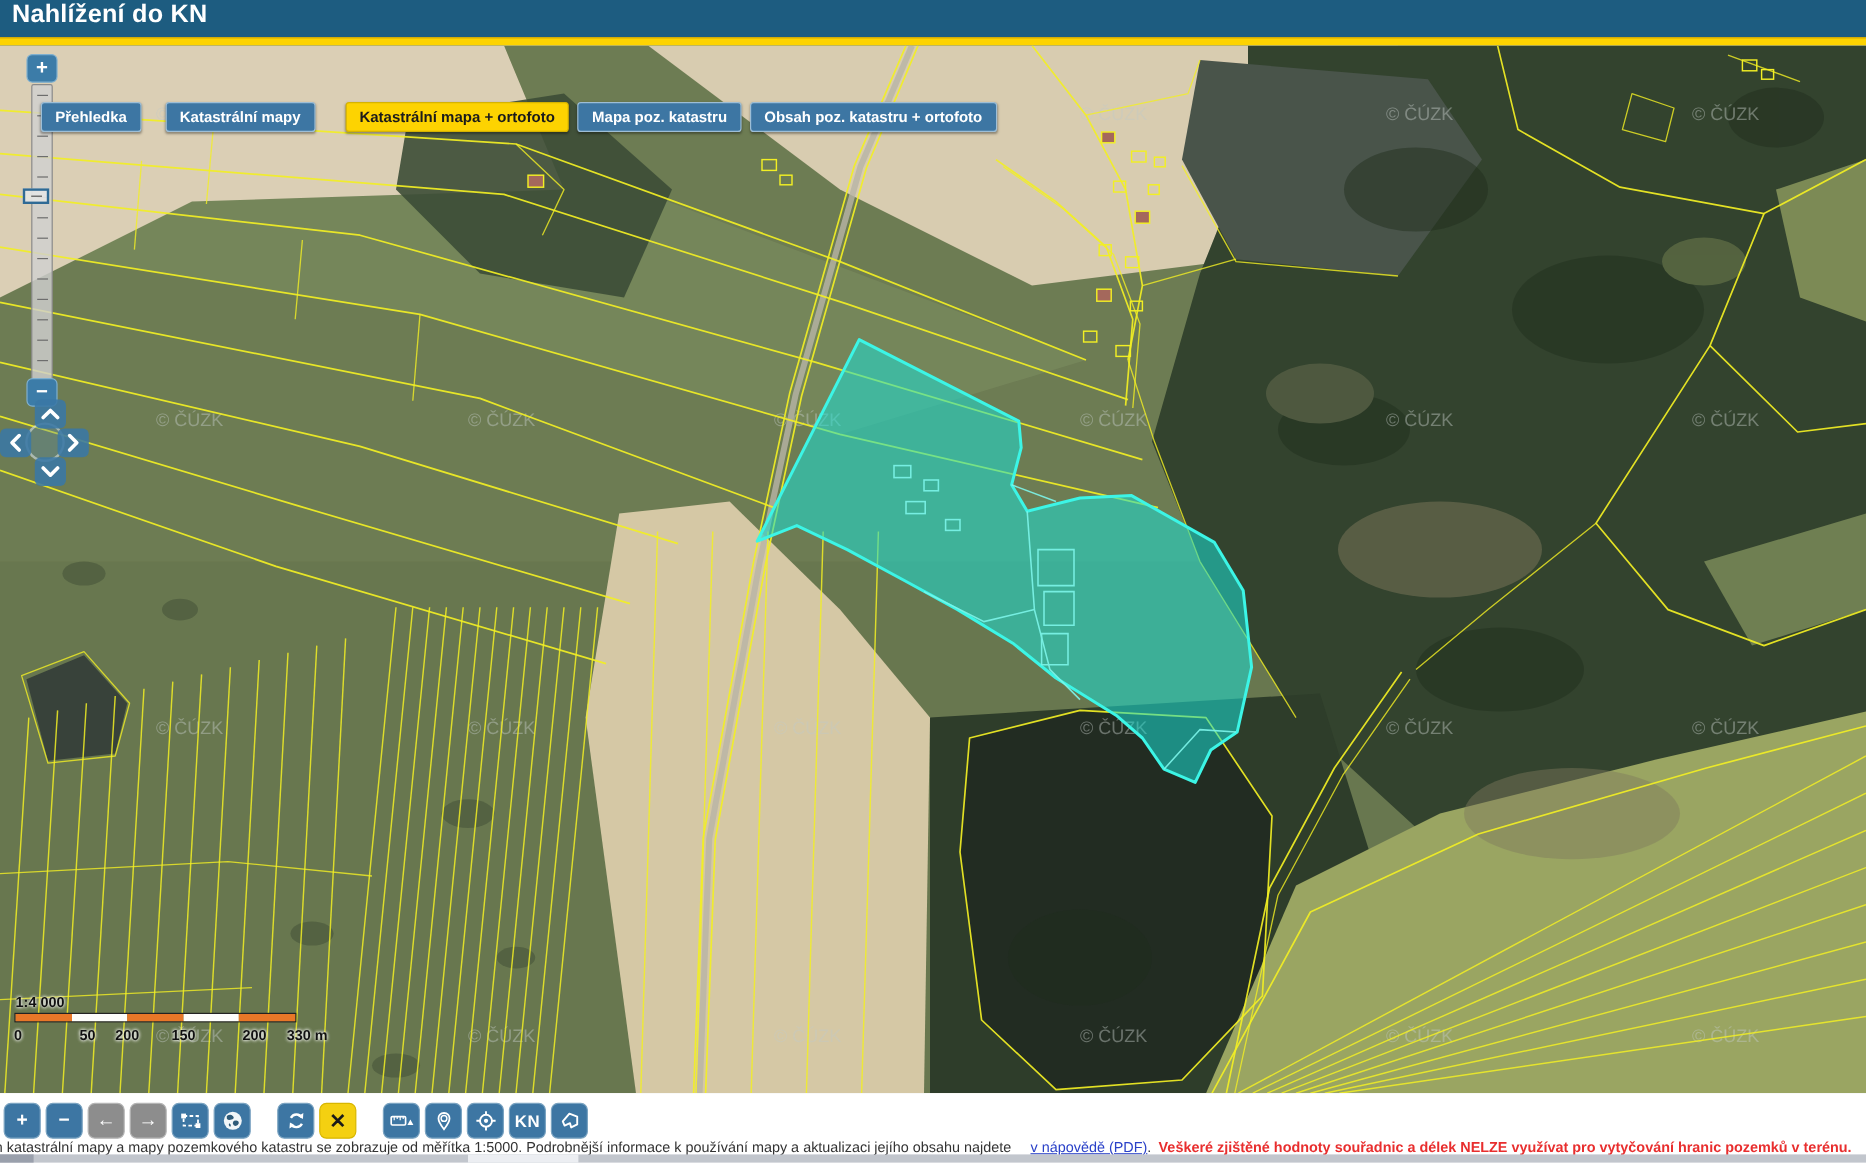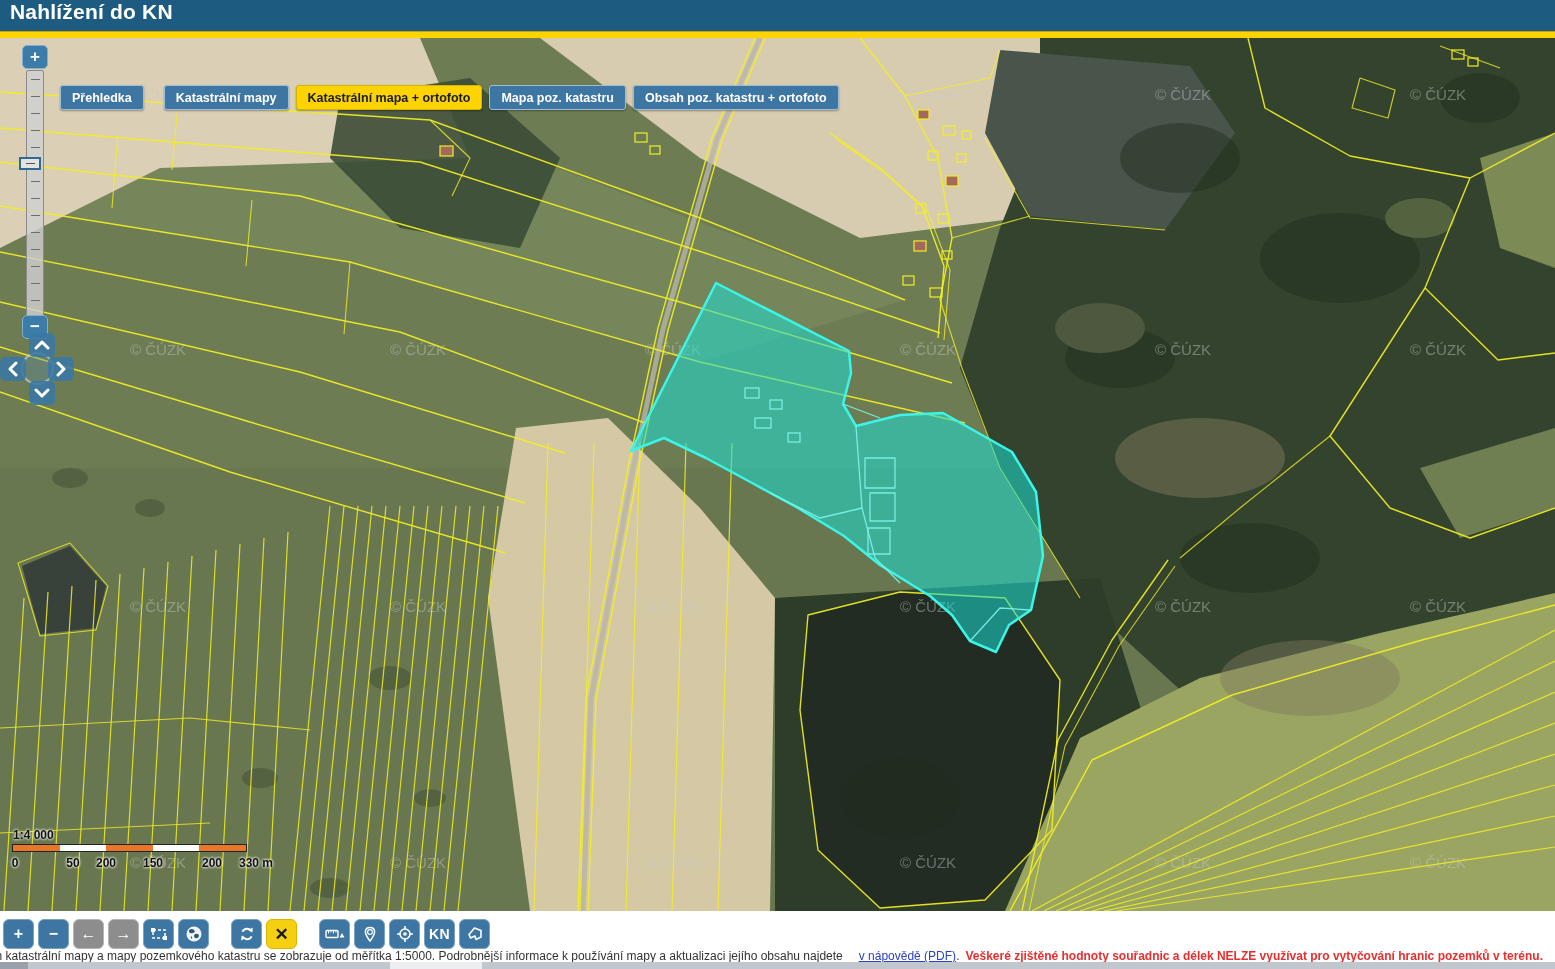--- a/index.html
+++ b/index.html
@@ -324,23 +324,23 @@
           </svg>
       </div>
       <div class="pbtn" style="left:29px;top:48px">
         <svg width="16" height="12">
             <polyline points="2,3 8,9 14,3" fill="none" stroke="#fff" stroke-width="3" stroke-linecap="round" stroke-linejoin="round"></polyline>
           </svg>
       </div>
     </div>
 
     <div class="layerbar">
-      <div class="lbtn" style="margin-left:60px">Přehledka</div>
+      <div class="lbtn" style="margin-left:34px">Přehledka</div>
       <div class="lbtn" style="margin-left:20px">Katastrální mapy</div>
-      <div class="lbtn active" style="margin-left:7px">Katastrální mapa + ortofoto</div>
+      <div class="lbtn active" style="margin-left:25px">Katastrální mapa + ortofoto</div>
       <div class="lbtn" style="margin-left:7px">Mapa poz. katastru</div>
       <div class="lbtn" style="margin-left:7px">Obsah poz. katastru + ortofoto</div>
     </div>
 
     <div class="scalebox">
       <div class="ratio">1:4 000</div>
       <div class="sbar">
           <i></i>
           <i></i>
           <i></i>

